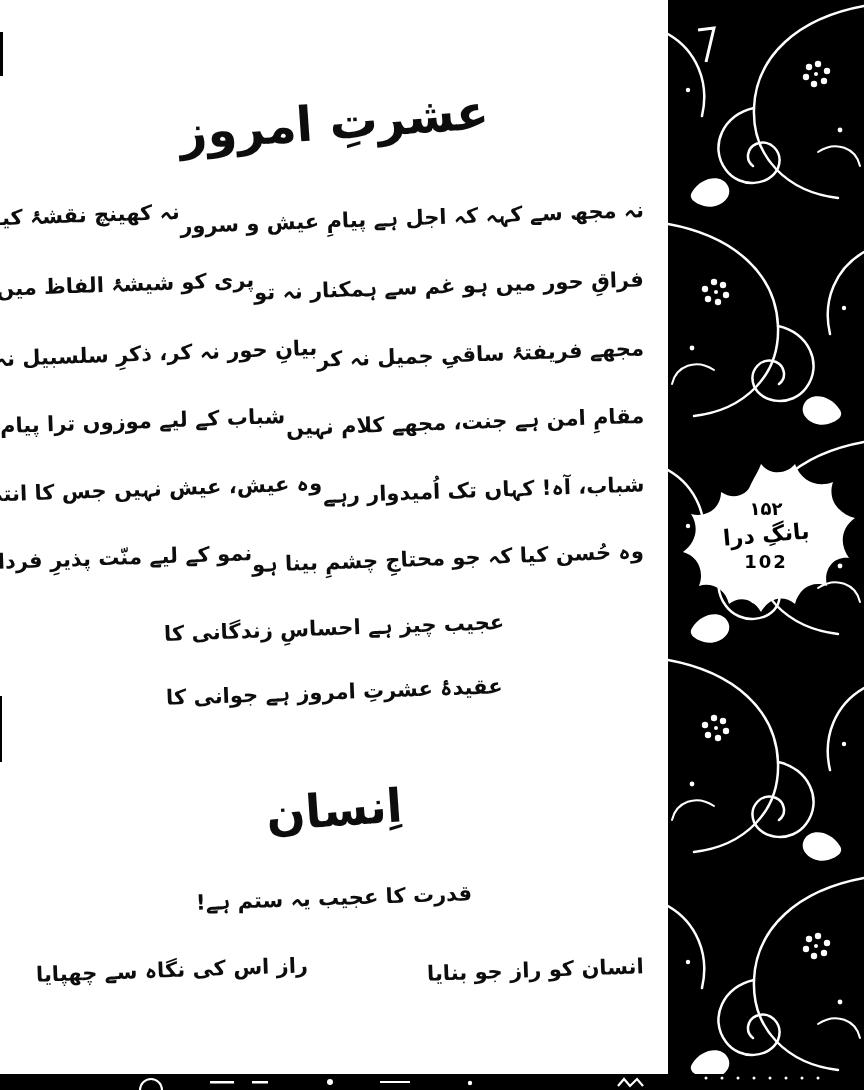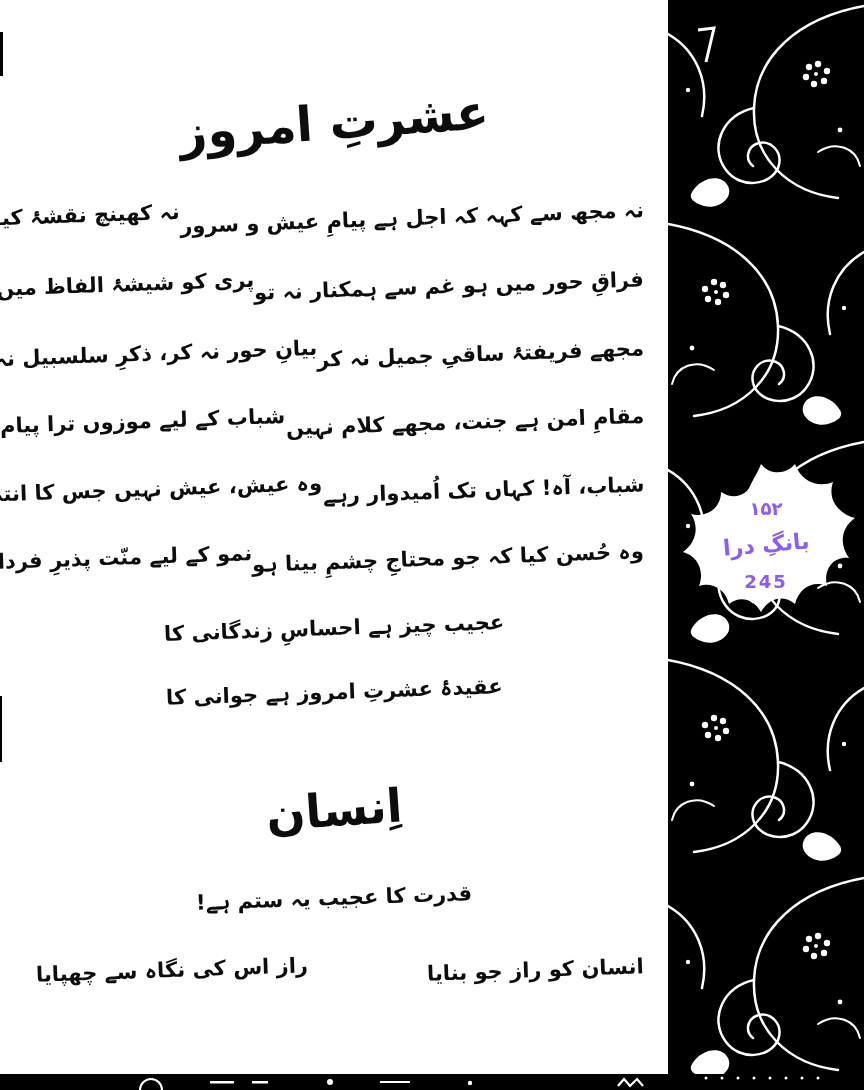--- a/index.html
+++ b/index.html
@@ -29,22 +29,22 @@
   .center-line .calli{display:inline-block;transform:rotate(-2deg);white-space:nowrap;}
   .r1{top:186px}.r2{top:254px}.r3{top:322px}.r4{top:390px}
   .r5{top:458px}.r6{top:526px}
   .c1{top:598px}.c2{top:662px}
   .q1{top:866px;height:64px;}
   .r7{top:936px;height:68px;}
   .border-band{position:absolute;top:0;right:0;width:196px;height:1090px;background:#000;}
   .border-svg{display:block;}
   .medallion-text{
     position:absolute;left:686px;top:498px;width:160px;
-    display:flex;flex-direction:column;align-items:center;gap:11px;
-    color:#8b5cf6;direction:rtl;text-align:center;
+    display:flex;flex-direction:column;align-items:center;gap:1px;
+    color:#000000;direction:rtl;text-align:center;
   }
   .med-num{font-size:18px;font-weight:bold;letter-spacing:2px;}
   .med-title{font-size:22px;font-weight:bold;transform:rotate(-5deg);line-height:30px;}
   .bottom-strip{position:absolute;left:0;bottom:0;width:864px;height:16px;background:#000;}
   .speck{position:absolute;background:#000;}
   .speck-a{left:0;top:32px;width:3px;height:44px;}
   .speck-b{left:0;top:696px;width:2px;height:66px;}
 </style>
 </head>
 <body>
@@ -139,21 +139,21 @@
                C164,66 162,82 172,96 C156,94 146,108 150,124 C136,118 122,126 118,142
                C106,132 92,136 84,150 C76,136 62,134 52,142 C48,126 34,120 22,124
                C28,108 20,94 6,90 C20,80 22,64 14,52 C30,56 44,46 44,30
                C56,38 70,34 74,22 C78,14 82,8 84,2 Z"></path>
     </svg>
   </div>
 
   <div class="medallion-text">
     <span class="med-num">۱۵۲</span>
     <span class="med-title">بانگِ درا</span>
-    <span class="med-num">245</span>
+    <span class="med-num">102</span>
   </div>
 
   <div class="bottom-strip">
     <svg width="864" height="16" viewBox="0 0 864 16" aria-hidden="true">
       <rect width="864" height="16" fill="#000000"></rect>
       <path d="M140,16 a11,11 0 0 1 22,0" fill="none" stroke="#ffffff" stroke-width="2"></path>
       <rect x="210" y="7" width="24" height="2.5" fill="#ffffff"></rect>
       <rect x="252" y="7" width="16" height="2.5" fill="#ffffff"></rect>
       <circle cx="330" cy="8" r="3" fill="#ffffff"></circle>
       <rect x="380" y="7" width="30" height="2" fill="#ffffff"></rect>

